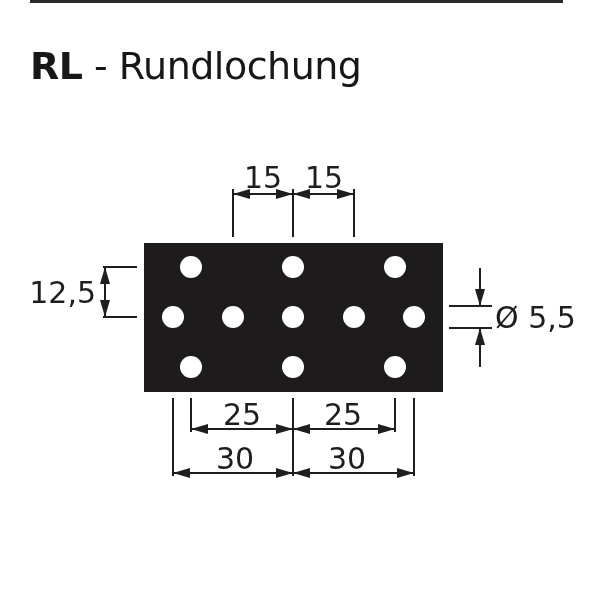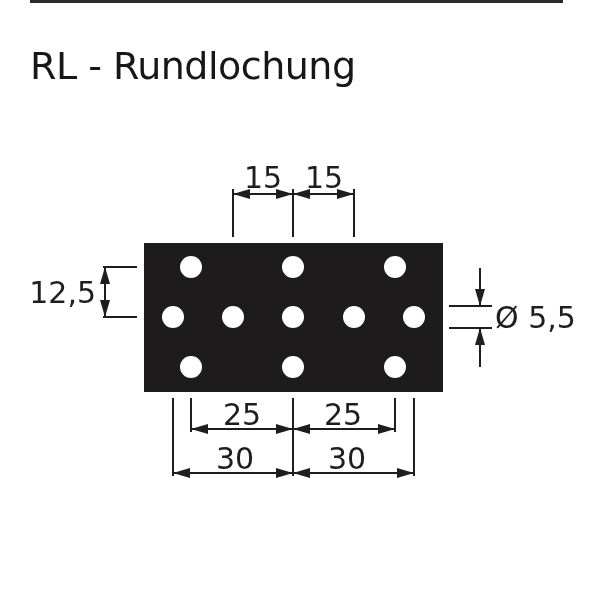--- a/index.html
+++ b/index.html
@@ -18,21 +18,21 @@
   }
   #title{
     position:absolute;
     left:30px;top:47px;
     font-size:38px;
     line-height:1.0;
     color:#171717;
     letter-spacing:-0.5px;
     white-space:nowrap;
   }
-  #title .code{font-weight:400;}
+  #title .code{font-weight:700;}
   #title .sep{white-space:pre;font-weight:400;}
   #title .name{font-weight:400;}
   #diagram{
     position:absolute;
     left:0;top:0;
     width:600px;height:600px;
   }
   #diagram text{
     font-family:"DejaVu Sans","Liberation Sans",sans-serif;
   }

